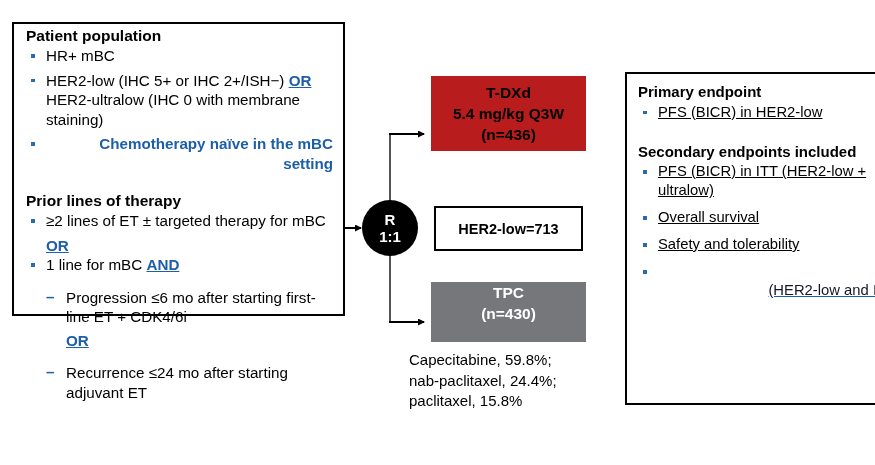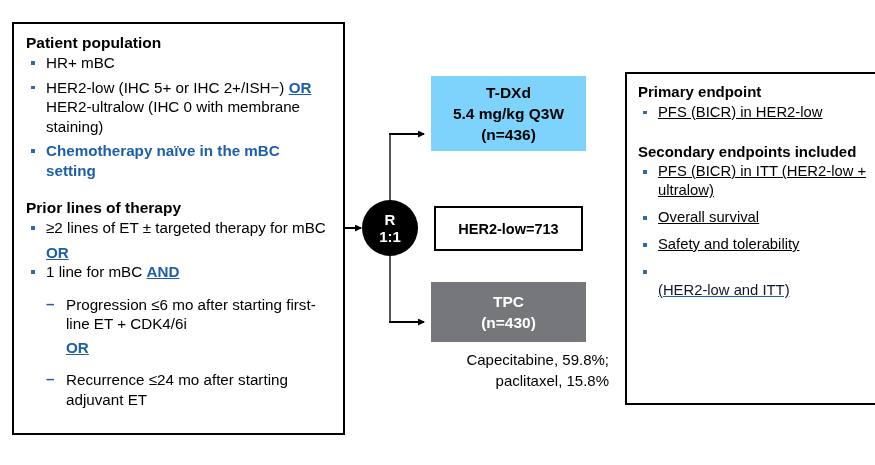--- a/index.html
+++ b/index.html
@@ -21,22 +21,22 @@
     border: 2px solid #000000;
     background: #ffffff;
     box-sizing: border-box;
   }
 
   
   #patient-panel {
     left: 12px;
     top: 22px;
     width: 333px;
-    height: 413px;
-    padding: 9px 10px 4px 12px;
+    height: 294px;
+    padding: 2px 10px 4px 12px;
   }
 
   .sec-head {
     font-weight: bold;
     font-size: 15.5px;
     line-height: 19px;
     margin: 0 0 1px 0;
   }
   .sec-gap { height: 13px; }
 
@@ -54,21 +54,21 @@
   }
   ul.bl > li::before {
     content: "";
     position: absolute;
     left: 5px;
     top: 8px;
     width: 3.5px;
     height: 3.5px;
     background: #2a6bb0;
   }
-  ul.bl > li.blue { color: #1d5ea8; font-weight: bold; }
+  ul.bl > li.blue { color: #1d5ea8; font-weight: bold; text-align: right; }
 
   .dash-item {
     position: relative;
     padding-left: 22px;
     font-size: 15.2px;
     line-height: 19.5px;
     margin-top: 13px;
     margin-bottom: 4px;
   }
   .dash-item::before {
@@ -125,21 +125,21 @@
     line-height: 17px;
   }
 
   
   #tdxd-box {
     position: absolute;
     left: 431px;
     top: 76px;
     width: 155px;
     height: 75px;
-    background: #7dd3fc;
+    background: #b91c1c;
     color: #000000;
     display: flex;
     flex-direction: column;
     align-items: center;
     justify-content: center;
     font-weight: bold;
     font-size: 15.5px;
     line-height: 21px;
     text-align: center;
   }
@@ -167,33 +167,32 @@
     position: absolute;
     left: 431px;
     top: 282px;
     width: 155px;
     height: 60px;
     background: #76777a;
     color: #ffffff;
     display: flex;
     flex-direction: column;
     align-items: center;
-    justify-content: center;
     font-weight: bold;
     font-size: 15.5px;
     line-height: 21px;
     text-align: center;
   }
 
   #tpc-detail {
     position: absolute;
     left: 409px;
     top: 350px;
     width: 200px;
-    text-align: right;
+    text-align: left;
     font-size: 15px;
     line-height: 20.5px;
   }
 
   
   #endpoints-panel {
     left: 625px;
     top: 72px;
     width: 285px;
     height: 333px;
@@ -285,20 +284,21 @@
   <div>HER2-low=713</div>
 </div>
 
 <div id="tpc-box">
   <div>TPC</div>
   <div>(n=430)</div>
 </div>
 
 <div id="tpc-detail">
   <div>Capecitabine, 59.8%;</div>
+  <div>nab-paclitaxel, 24.4%;</div>
   <div>paclitaxel, 15.8%</div>
 </div>
 
 <div class="panel" id="endpoints-panel">
 
   <div class="sec-head">Primary endpoint</div>
 
   <ul class="bl">
     <li>
       <span>PFS (BICR) in HER2-low</span>

